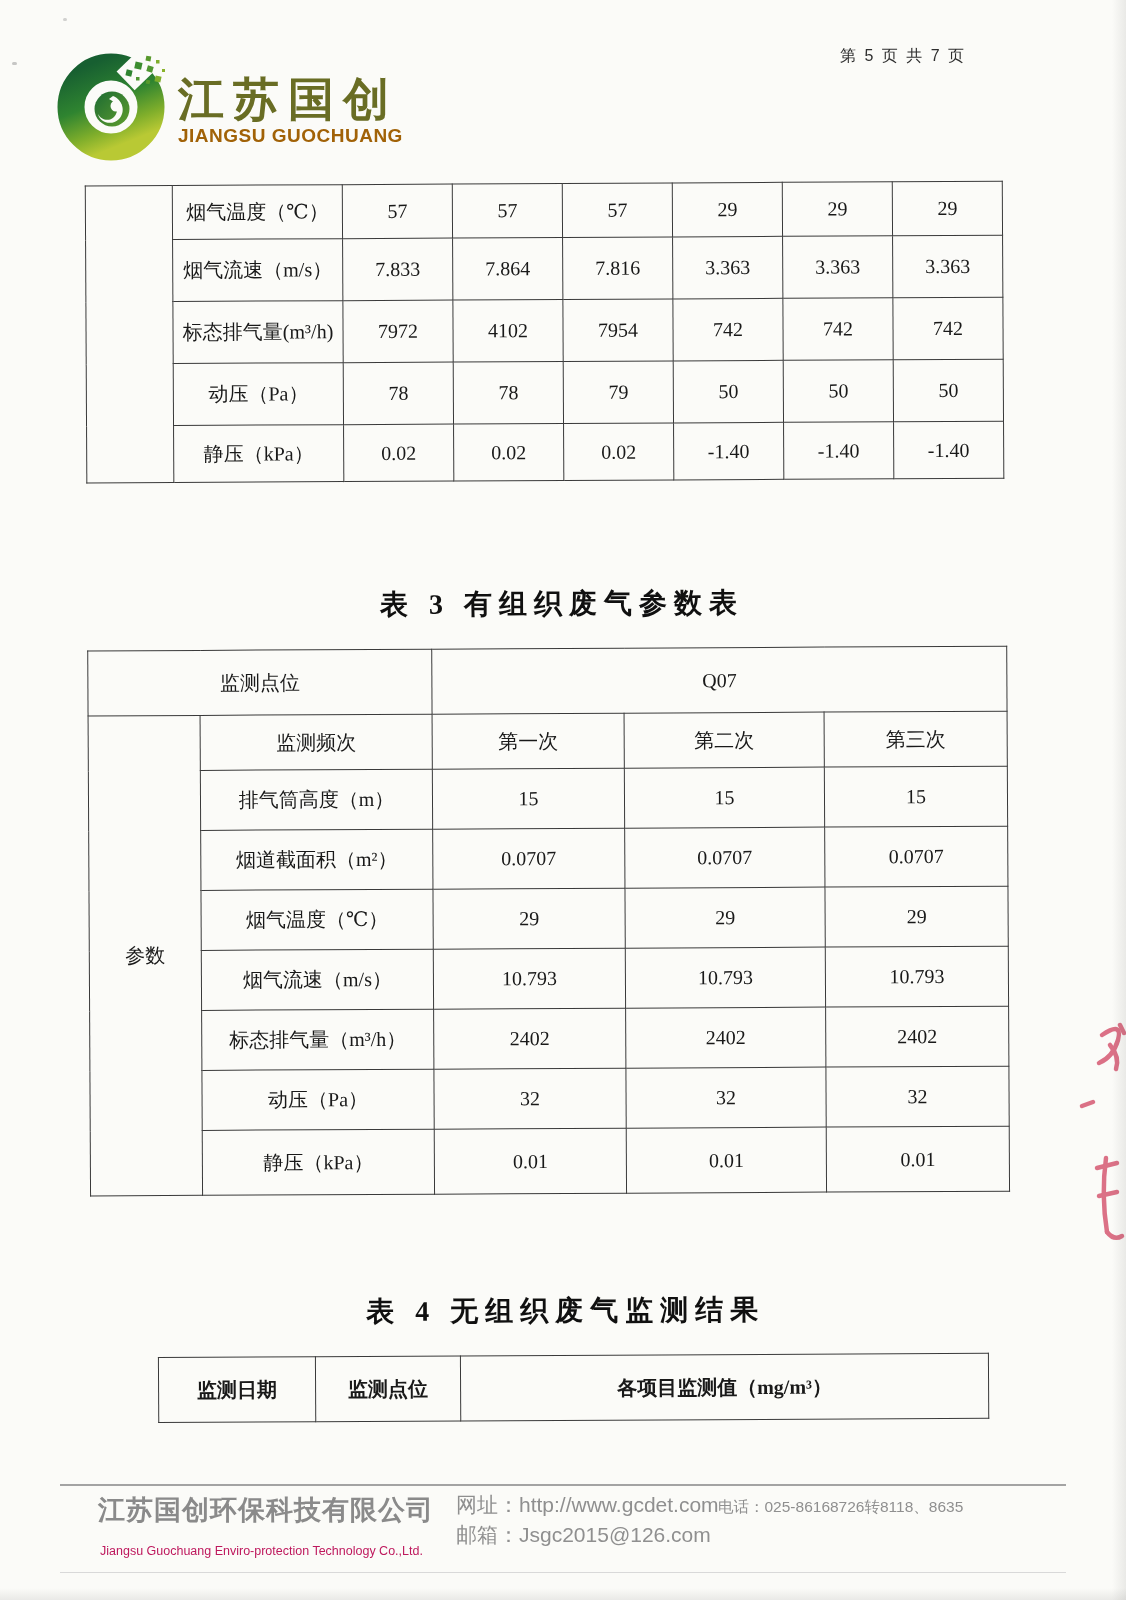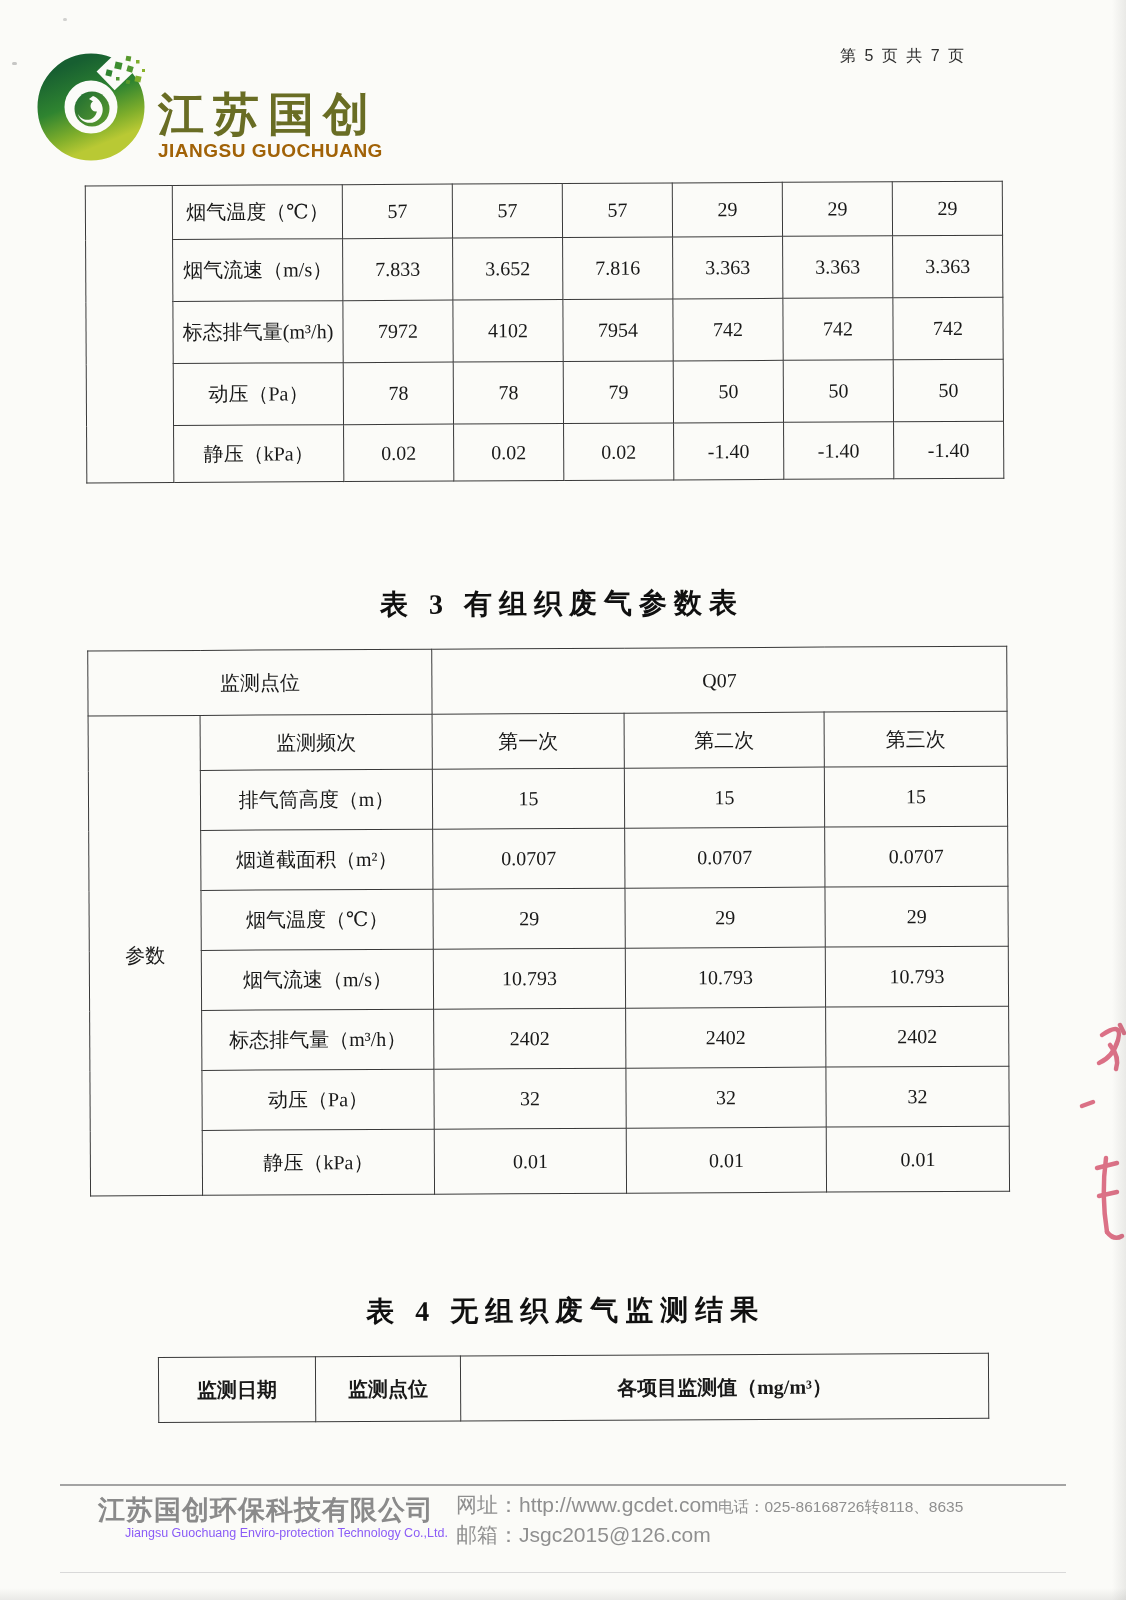--- a/index.html
+++ b/index.html
@@ -3,21 +3,21 @@
 <meta charset="utf-8">
 <style>
   html,body{margin:0;padding:0;}
   body{
     width:1126px;height:1600px;position:relative;overflow:hidden;
     background:#fbfbf8;
     font-family:"Liberation Serif","DejaVu Serif",serif;
     color:#1a1a1a;
   }
   
-  .logo-wrap{position:absolute;left:36px;top:48px;display:flex;align-items:flex-end;}
+  .logo-wrap{position:absolute;left:56px;top:48px;display:flex;align-items:center;}
   .logo-mark{width:114px;height:114px;display:block;}
   .logo-text{margin-left:8px;margin-top:12px;font-family:"Liberation Sans","DejaVu Sans",sans-serif;}
   .logo-cn{font-size:46px;font-weight:bold;letter-spacing:9px;color:#696d24;line-height:1.05;white-space:nowrap;}
   .logo-en{font-size:19px;font-weight:bold;letter-spacing:0.5px;color:#a16207;margin-top:2px;white-space:nowrap;}
   .page-info{
     position:absolute;left:840px;top:46px;width:170px;text-align:left;
     font-family:"Liberation Sans","DejaVu Sans",sans-serif;
     font-size:16px;letter-spacing:2px;color:#2e2e2e;
   }
   
@@ -35,21 +35,21 @@
     font-size:28px;font-weight:bold;letter-spacing:7px;color:#101010;
   }
   .title3{top:585px;}
   .title4{top:1292px;}
   
   .footer-line{position:absolute;left:60px;top:1484px;width:1006px;height:2px;background:#a3a3a3;}
   .footer-line2{position:absolute;left:60px;top:1572px;width:1006px;height:1px;background:#d9d9d9;}
   .footer{position:absolute;left:0;top:1486px;width:938px;height:86px;
     font-family:"Liberation Sans","DejaVu Sans",sans-serif;color:#8f8f8f;padding-left:36px;}
   .f-company-cn{position:absolute;left:98px;top:6px;font-size:27px;font-weight:bold;letter-spacing:1px;color:#8a8a8a;white-space:nowrap;}
-  .f-company-en{position:absolute;left:100px;top:40px;font-size:12.5px;color:#8b5cf6;white-space:nowrap;margin-left:25px;}
+  .f-company-en{position:absolute;left:100px;top:58px;font-size:12.5px;color:#be185d;white-space:nowrap;}
   .f-mid{position:absolute;left:456px;top:4px;font-size:21px;line-height:30px;color:#8f8f8f;white-space:nowrap;}
   .f-right{position:absolute;left:718px;top:6px;font-size:15.5px;line-height:29px;color:#8f8f8f;white-space:nowrap;}
   
   .stamp{position:absolute;left:1076px;top:1005px;width:50px;height:245px;}
   
   .edge-right{position:absolute;right:0;top:0;width:14px;height:1600px;background:linear-gradient(to left,rgba(80,80,80,0.10),rgba(0,0,0,0));}
   .edge-bottom{position:absolute;left:0;bottom:0;width:1126px;height:12px;background:linear-gradient(to top,rgba(80,80,80,0.10),rgba(0,0,0,0));}
   .speck1{position:absolute;left:12px;top:62px;width:5px;height:3px;background:#9a9a9a;opacity:.55;border-radius:2px;}
   .speck2{position:absolute;left:63px;top:18px;width:4px;height:3px;background:#a8a8a8;opacity:.5;border-radius:2px;}
 </style>
@@ -113,21 +113,21 @@
       <td>57</td>
       <td>57</td>
       <td>57</td>
       <td>29</td>
       <td>29</td>
       <td>29</td>
     </tr>
     <tr class="r62">
       <td>烟气流速（m/s）</td>
       <td>7.833</td>
-      <td>3.652</td>
+      <td>7.864</td>
       <td>7.816</td>
       <td>3.363</td>
       <td>3.363</td>
       <td>3.363</td>
     </tr>
     <tr class="r62">
       <td>标态排气量(m³/h)</td>
       <td>7972</td>
       <td>4102</td>
       <td>7954</td>

